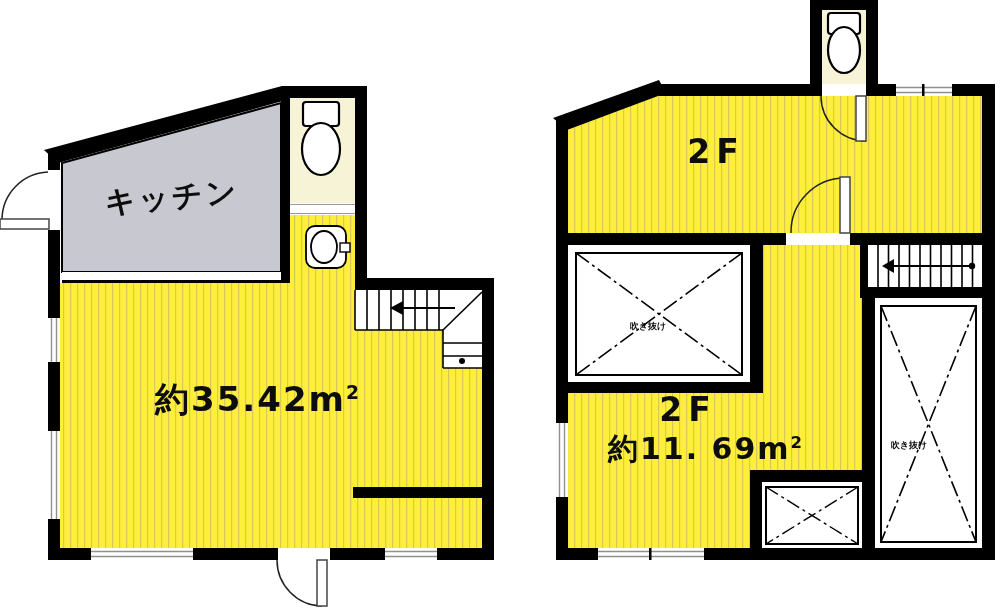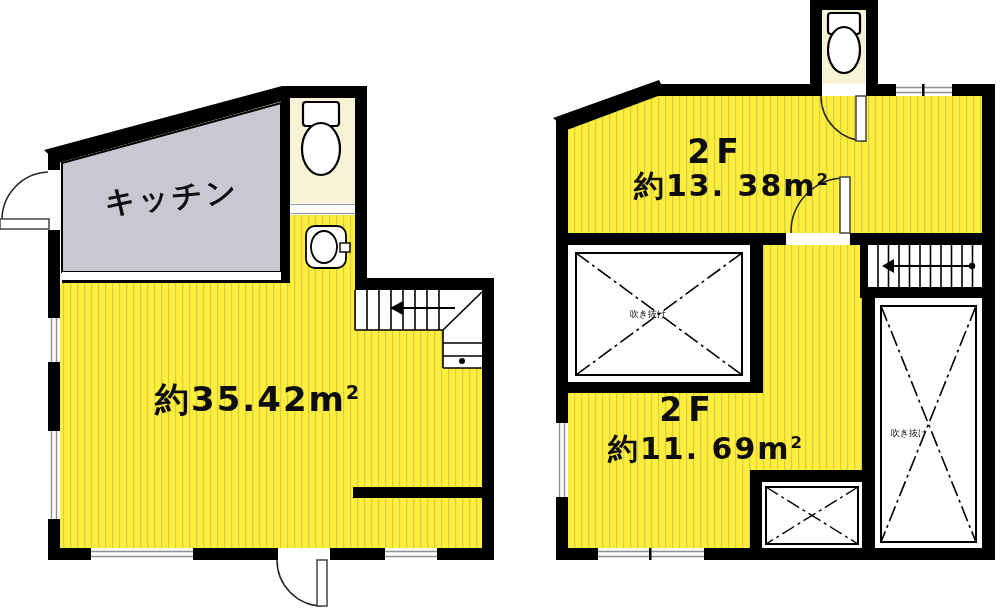--- a/index.html
+++ b/index.html
@@ -12,21 +12,21 @@
     position:absolute;transform:translate(-50%,-50%);
     color:#0d0d0d;font-weight:900;white-space:nowrap;line-height:1;
     font-family:"DejaVu Sans", sans-serif;
   }
   .floor-lbl{font-size:38px;letter-spacing:6px;}
   .area-lbl{font-size:34px;letter-spacing:2px;}
   .area-lbl sup{font-size:0.55em;}
   .f2-floor{font-size:33px;text-align:center;}
   .f2-area{font-size:30px;}
   .kitchen-lbl{font-size:30px;letter-spacing:3px;transform:translate(-50%,-50%) rotate(-5deg);}
-  .void-lbl{font-size:9px;font-weight:400;letter-spacing:0;}
+  .void-lbl{font-size:9px;font-weight:700;letter-spacing:0;margin-top:12px;}
 </style>
 </head>
 <body>
 
 <div id="canvas">
 
 <svg id="plan-svg" width="1000" height="609" viewBox="0 0 1000 609">
   <defs>
     <pattern id="ys" width="7" height="8" patternUnits="userSpaceOnUse">
       <rect width="7" height="8" fill="#ffef3b"></rect>
@@ -254,21 +254,20 @@
       <ellipse cx="844" cy="50" rx="16" ry="23"></ellipse>
     </g>
   </g>
 </svg>
 
 <div class="lbl kitchen-lbl" style="left:172px;top:197px;">キッチン</div>
 
 <div class="lbl area-lbl" style="left:258px;top:399px;"><span>約35.42</span><span>m</span><sup>2</sup></div>
 
 <div class="lbl floor-lbl f2-floor" style="left:716px;top:151px;">2F</div>
-<div class="lbl area-lbl f2-area" style="left:732px;top:186px;"><span>約13. 38</span><span>m</span><sup>2</sup></div>
 
 <div class="lbl floor-lbl f2-floor" style="left:688px;top:409px;">2F</div>
 <div class="lbl area-lbl f2-area" style="left:706px;top:449px;text-align:right;"><span>約11. 69</span><span>m</span><sup>2</sup></div>
 
 <div class="lbl void-lbl" style="left:648px;top:314px;">吹き抜け</div>
 <div class="lbl void-lbl" style="left:909px;top:433px;">吹き抜け</div>
 
 </div>
 
 </body></html>

